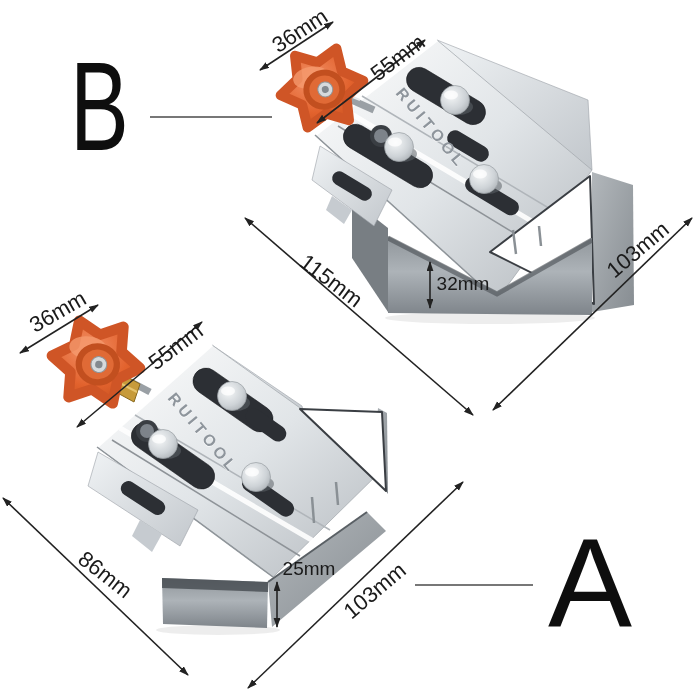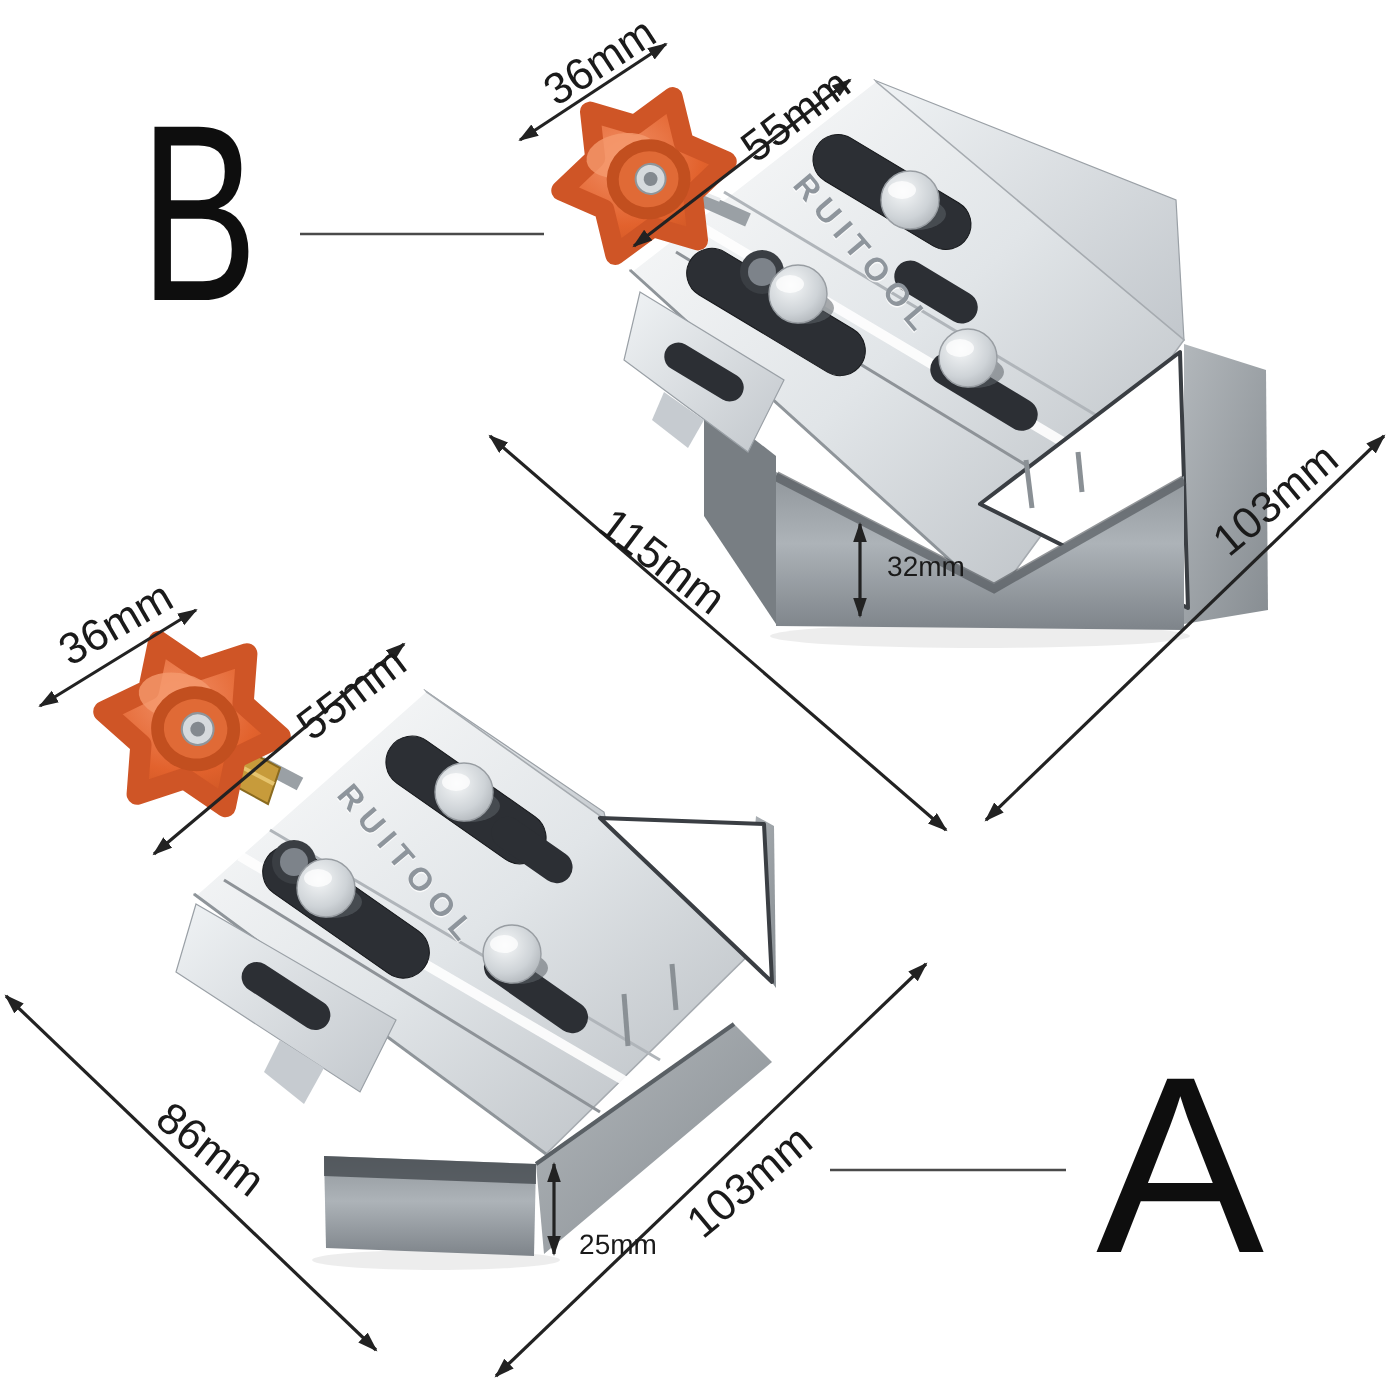--- a/index.html
+++ b/index.html
@@ -1,21 +1,21 @@
 <!DOCTYPE html>
 <html><head>
 <meta charset="utf-8">
 <style>
   html,body{margin:0;padding:0;background:#fff;}
   .stage{position:relative;width:700px;height:700px;background:#ffffff;overflow:hidden;
          font-family:"Liberation Sans",sans-serif;}
   .stage svg{position:absolute;left:0;top:0;}
   .dim{position:absolute;font-size:22px;color:#1a1a1a;white-space:nowrap;
        transform:translate(-50%,-50%);line-height:1;}
-  .dim.small{font-size:14px;}
+  .dim.small{font-size:19px;}
   .letter{position:absolute;font-size:126px;font-weight:400;color:#0e0e0e;line-height:1;
           transform-origin:0 0;}
   .brand{position:absolute;writing-mode:vertical-rl;font-weight:bold;font-size:16px;
          letter-spacing:4px;color:#8e959c;transform-origin:0 0;
          text-shadow:0.5px 0.5px 0 rgba(255,255,255,.8);}
 </style>
 </head>
 <body>
 
 <div class="stage">
@@ -206,18 +206,18 @@
 <div class="dim" style="left:300px;top:31px;transform:translate(-50%,-50%) rotate(-33deg);">36mm</div>
 <div class="dim" style="left:398px;top:58px;transform:translate(-50%,-50%) rotate(-37deg);">55mm</div>
 <div class="dim" style="left:331px;top:281px;transform:translate(-50%,-50%) rotate(37deg);">115mm</div>
 <div class="dim" style="left:638px;top:250px;transform:translate(-50%,-50%) rotate(-40deg);">103mm</div>
 <div class="dim small" style="left:463px;top:283px;">32mm</div>
 
 <div class="dim" style="left:58px;top:312px;transform:translate(-50%,-50%) rotate(-30deg);">36mm</div>
 <div class="dim" style="left:176px;top:347px;transform:translate(-50%,-50%) rotate(-37deg);">55mm</div>
 <div class="dim" style="left:105px;top:575px;transform:translate(-50%,-50%) rotate(38deg);">86mm</div>
 <div class="dim" style="left:375px;top:591px;transform:translate(-50%,-50%) rotate(-40deg);">103mm</div>
-<div class="dim small" style="left:309px;top:622px;">25mm</div>
+<div class="dim small" style="left:309px;top:568px;">25mm</div>
 
 <div class="brand" style="left:392px;top:96px;transform:rotate(-40deg);">RUITOOL</div>
 <div class="brand" style="left:164px;top:401px;transform:rotate(-40deg);">RUITOOL</div>
 
 </div>
 
 </body></html>

